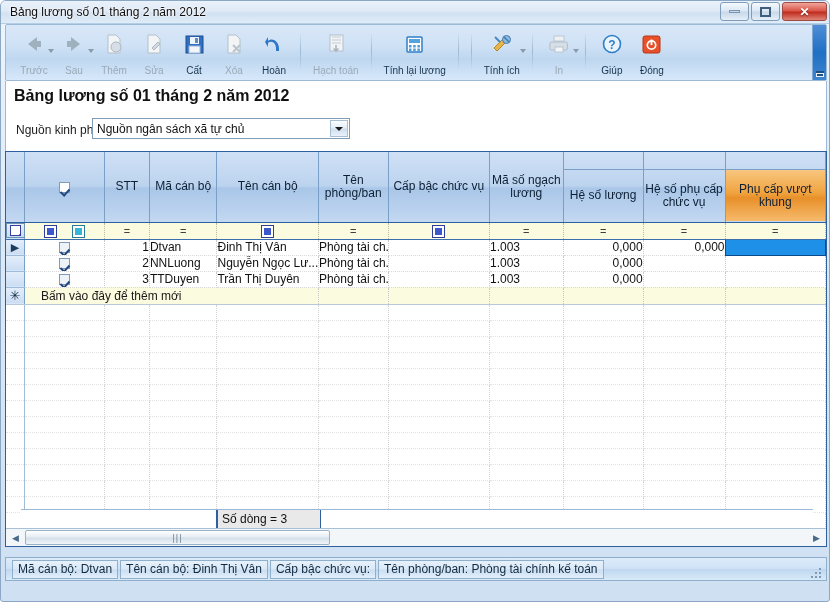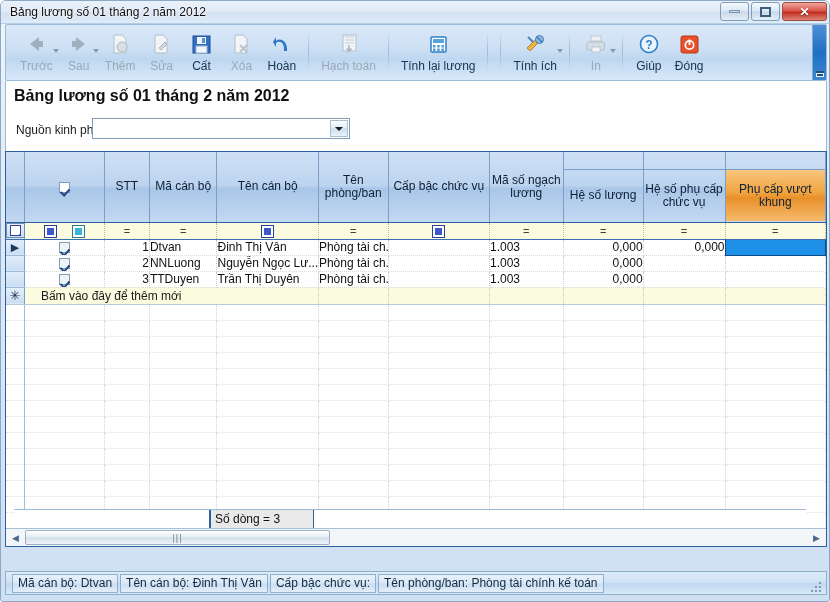--- a/index.html
+++ b/index.html
@@ -63,21 +63,21 @@
     display: flex; align-items: flex-start;
     padding-left: 8px; padding-top: 2px;
   }
   .tbitem {
     height: 52px; min-width: 40px;
     display: flex; flex-direction: column; align-items: center; justify-content: flex-start;
     padding: 4px 6px 0 6px;
     position: relative;
   }
   .tbicon { height: 26px; display: flex; align-items: center; justify-content: center; }
-  .tblabel { font-size: 12px; margin-top: 2px; color: #17496f; white-space: nowrap; }
+  .tblabel { font-size: 10px; margin-top: 8px; color: #17496f; white-space: nowrap; }
   .tbitem.dim .tblabel { color: #9aa9b6; }
   .tbsep {
     width: 1px; height: 38px; margin: 5px 6px 0 6px;
     background: linear-gradient(180deg, rgba(140,170,200,0) 0%, #9db9d4 50%, rgba(140,170,200,0) 100%);
   }
   .tbcaret {
     position: absolute; right: 0px; top: 22px;
     width: 0; height: 0;
     border-left: 3px solid transparent; border-right: 3px solid transparent;
     border-top: 4px solid #8b9aa8;
@@ -216,21 +216,21 @@
   .new-row td.rowhdr { background: linear-gradient(180deg,#e3eefb,#cbddf2); border-right:1px solid #7a9fc9; text-align:center;}
   .star { font-size: 13px; color:#16324f; line-height: 13px;}
   .newrow-text { padding-left: 16px; }
   .pencil-ico { font-size: 11px; color:#1c3a59; }
 
   
   .blank-row td { height: 16px; background:#ffffff; border-right:1px dotted #d3d3d3; border-bottom:1px dotted #e2e2e2; }
 
   
   .sumbar {
-    position: absolute; left: 8px; bottom: 18px;
+    position: absolute; left: 15px; bottom: 18px;
     width: 792px; height: 19px;
     background: #ffffff;
     border-top: 1px solid #9bb8d6;
     display: flex; align-items: stretch;
   }
   .sumbar .pad { border-right: 1px solid #2e5f9e; }
   .sumcell {
     border-left: 1px solid #2e5f9e; border-right: 1px solid #2e5f9e;
     background: #e9e9e9;
     font-size: 12px; color: #111;
@@ -254,21 +254,21 @@
     height: 15px; width: 305px;
     background: linear-gradient(180deg,#ffffff 0%, #e6edf4 45%, #d3dfe9 55%, #f1f5f9 100%);
     border: 1px solid #9ab2c8; border-radius: 2px;
     display: flex; align-items: center; justify-content: center;
     color: #6a7e91; font-size: 9px; letter-spacing: 1px;
   }
   .hstrack { flex: 1; height: 16px; }
 
   
   .statusbar {
-    position: absolute; left: 4px; bottom: 6px;
+    position: absolute; left: 4px; bottom: 20px;
     width: 822px; height: 24px;
     background: linear-gradient(180deg,#dcebfa 0%, #cfe2f5 48%, #bfd7f0 52%, #d8eaf9 100%);
     border: 1px solid #8eaeca;
     display: flex; align-items: center;
     padding-left: 6px;
   }
   .statcell {
     height: 19px;
     border: 1px solid #8fb0cd;
     background: linear-gradient(180deg,#e7f1fb 0%, #dbe9f7 48%, #cbdef2 52%, #e3eefa 100%);
@@ -466,20 +466,21 @@
 
     <div class="tb-scrollgrip">
         <span class="g"></span>
       </div>
   </div>
 
   <div class="page-head">
     <div class="page-title">Bảng lương số 01 tháng 2 năm 2012</div>
     <div class="filter-label">Nguồn kinh phí</div>
     <div class="combo">
+      <span class="val">Nguồn ngân sách xã tự chủ</span>
       <span class="arrowbox">
           <span class="arrow-dn"></span>
         </span>
     </div>
   </div>
 
   <div class="gridwrap">
     <table class="grid">
       <colgroup>
         <col style="width:18px">

